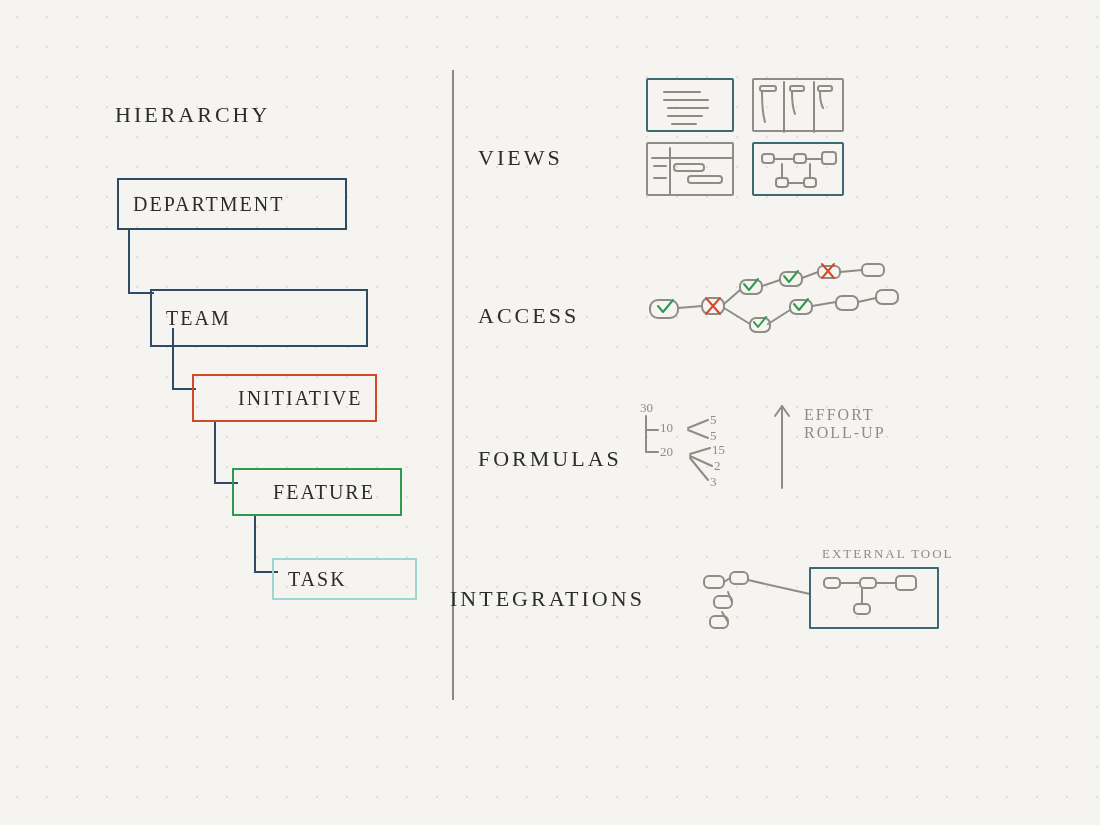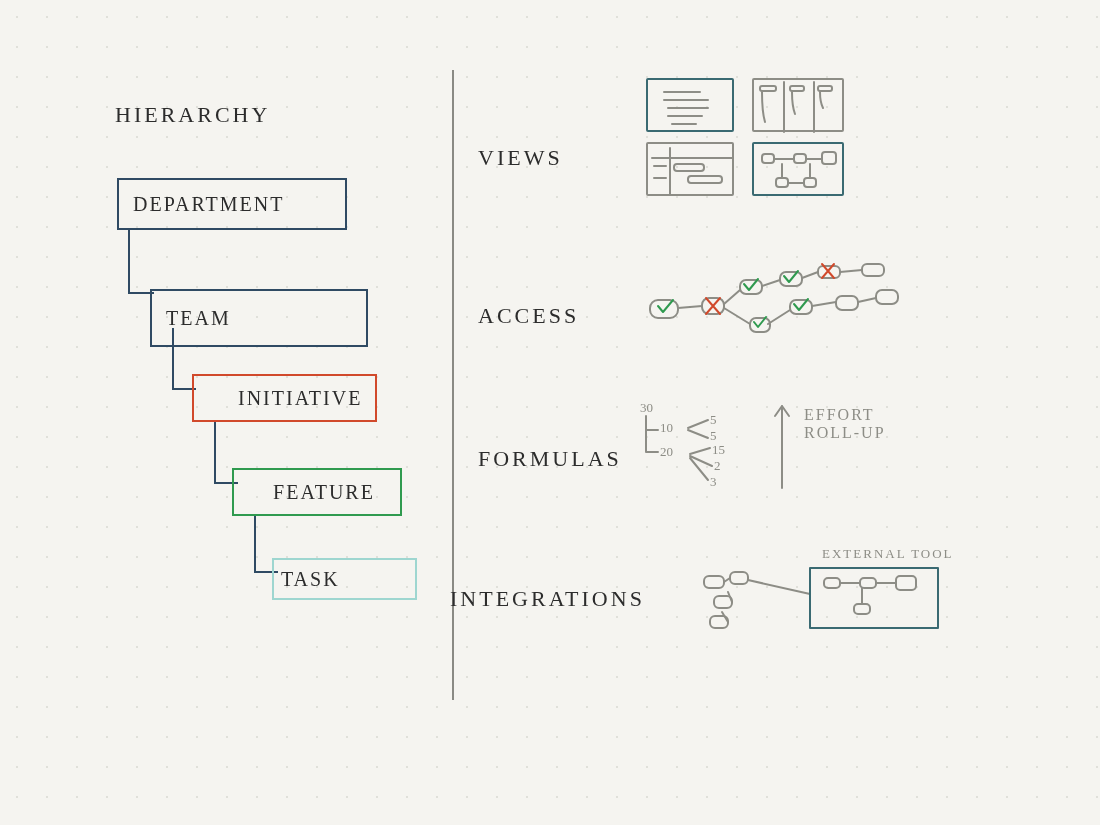--- a/index.html
+++ b/index.html
@@ -94,21 +94,21 @@
   <div class="box orange" style="left:192px;top:374px;width:185px;height:48px;">
     <span>INITIATIVE</span>
   </div>
   <div class="elbow" style="left:214px;top:422px;width:22px;height:60px;"></div>
 
   <div class="box green" style="left:232px;top:468px;width:170px;height:48px;justify-content:center;">
     <span>FEATURE</span>
   </div>
   <div class="elbow" style="left:254px;top:516px;width:22px;height:55px;"></div>
 
-  <div class="box teal" style="left:272px;top:558px;width:145px;height:42px;padding-left:7px;">
+  <div class="box teal" style="left:272px;top:558px;width:145px;height:42px;">
     <span>TASK</span>
   </div>
 
   <div class="divider"></div>
 
   <div class="lbl" style="left:478px;top:145px;">VIEWS</div>
   <div class="lbl" style="left:478px;top:303px;">ACCESS</div>
   <div class="lbl" style="left:478px;top:446px;">FORMULAS</div>
   <div class="lbl" style="left:450px;top:586px;">INTEGRATIONS</div>
 

